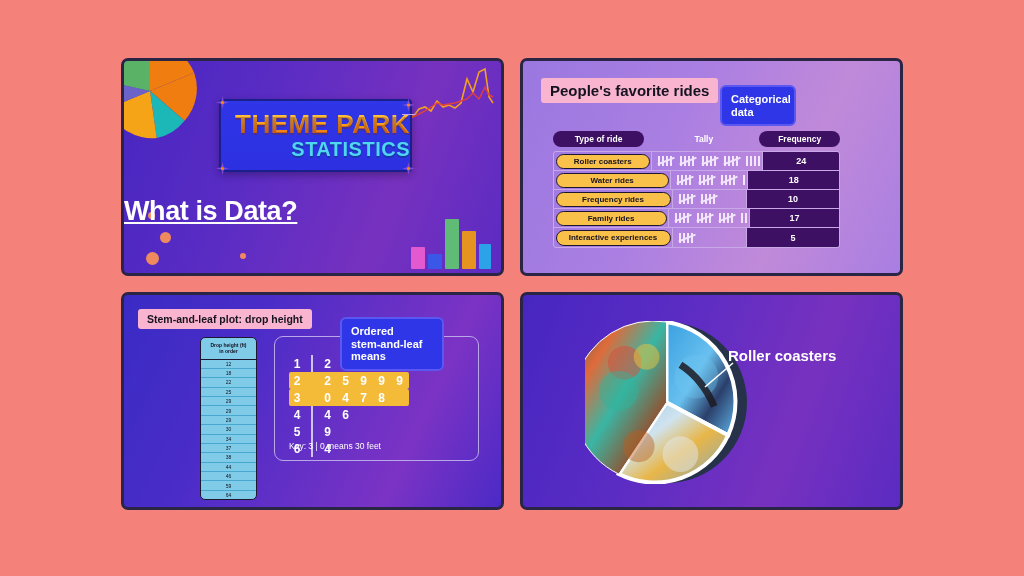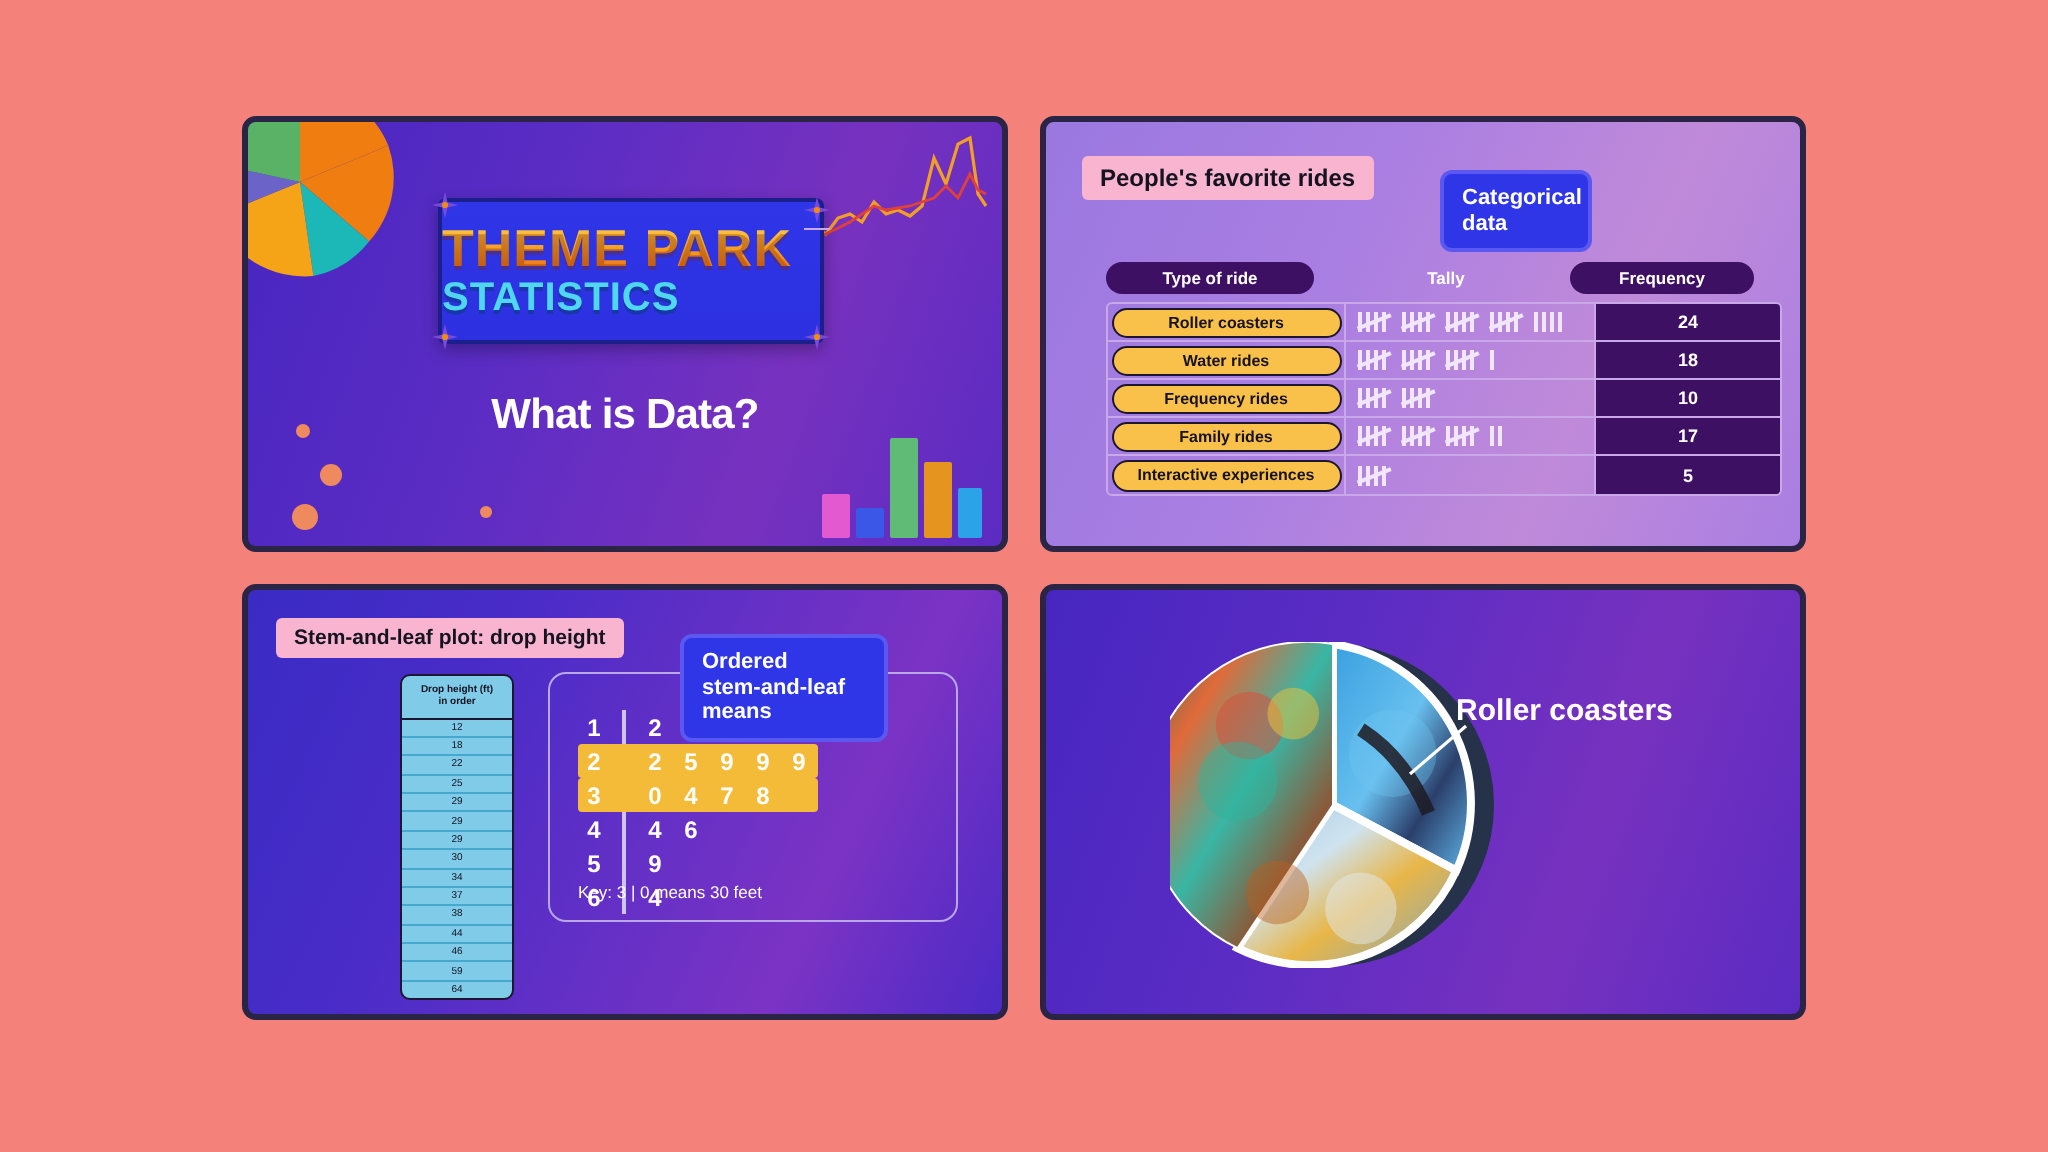--- a/index.html
+++ b/index.html
@@ -41,59 +41,59 @@
   .s1-line { position: absolute; right: 6px; top: 6px; width: 96px; height: 62px; }
   .s1-bars { position: absolute; right: 8px; bottom: 4px; width: 82px; height: 68px;
              display: flex; align-items: flex-end; gap: 3px; }
   .s1-bars i { display: block; border-radius: 1px; }
 
   .title-plate {
     position: absolute; left: 95px; top: 38px; width: 193px; height: 73px;
     background: linear-gradient(180deg, #2f36e8 0%, #2c30e0 100%);
     border: 2px solid #1b1f8c; border-radius: 4px;
     box-shadow: 0 3px 8px rgba(0,0,0,.3);
-    display: flex; flex-direction: column; align-items: flex-start; justify-content: center;
+    display: flex; flex-direction: column; align-items: flex-end; justify-content: center;
   }
   .tp-line1 {
     font-size: 26px; font-weight: bold; letter-spacing: .5px; line-height: 1;
     background: linear-gradient(180deg, #ffd24a 0%, #f79a22 55%, #ef6b13 100%);
     -webkit-background-clip: text; background-clip: text; color: transparent;
     text-shadow: 0 2px 0 rgba(120,40,0,.35);
   }
   .tp-line2 {
     font-size: 20px; font-weight: bold; letter-spacing: .5px; line-height: 1.05;
     color: #4fd7f0; text-shadow: 0 2px 0 rgba(8,60,120,.55);
     margin-top: 2px;
   }
   .star { position: absolute; width: 13px; height: 13px; }
   .star.tl { left: -5px; top: -5px; }
   .star.tr { right: -5px; top: -5px; }
   .star.bl { left: -5px; bottom: -5px; }
   .star.br { right: -5px; bottom: -5px; }
 
   .s1-headline {
-    position: absolute; left: 0; right: 0; top: 135px; text-align: center;
-    color: #ffffff; font-size: 21px; font-weight: bold; letter-spacing: -.4px;
+    position: absolute; left: 0; right: 0; top: 135px; 
+    color: #ffffff; font-size: 27px; font-weight: bold; letter-spacing: -.4px; text-decoration: underline;
   }
   .dot { position: absolute; border-radius: 50%; background: #ef8a5e; }
 
   
   .pink-tag {
     position: absolute;
     background: #f9b4d0; color: #15131f;
-    font-size: 12px; font-weight: bold;
+    font-size: 15px; font-weight: bold;
     padding: 4px 9px; border-radius: 3px;
   }
   .blue-badge {
     position: absolute;
     background: #2f36e8; border: 2px solid #5a58f0; border-radius: 6px;
     color: #fff; font-size: 11px; font-weight: bold; text-align: left;
     line-height: 1.15; padding: 6px 9px;
   }
-  .tbl { position: absolute; left: 30px; top: 70px; width: 338px; }
+  .tbl { position: absolute; left: 30px; top: 70px; width: 287px; }
   .tbl-head { display: flex; margin-bottom: 4px; }
   .th {
     font-size: 8.5px; font-weight: bold; color: #fff; text-align: center;
     padding: 3px 0;
   }
   .th.pill { background: #3d1063; border-radius: 9px; }
   .th-ride { width: 104px; margin-right: 14px; }
   .th-tally { width: 104px; color: #fff; }
   .th-freq { width: 92px; margin-left: 10px; }
 

